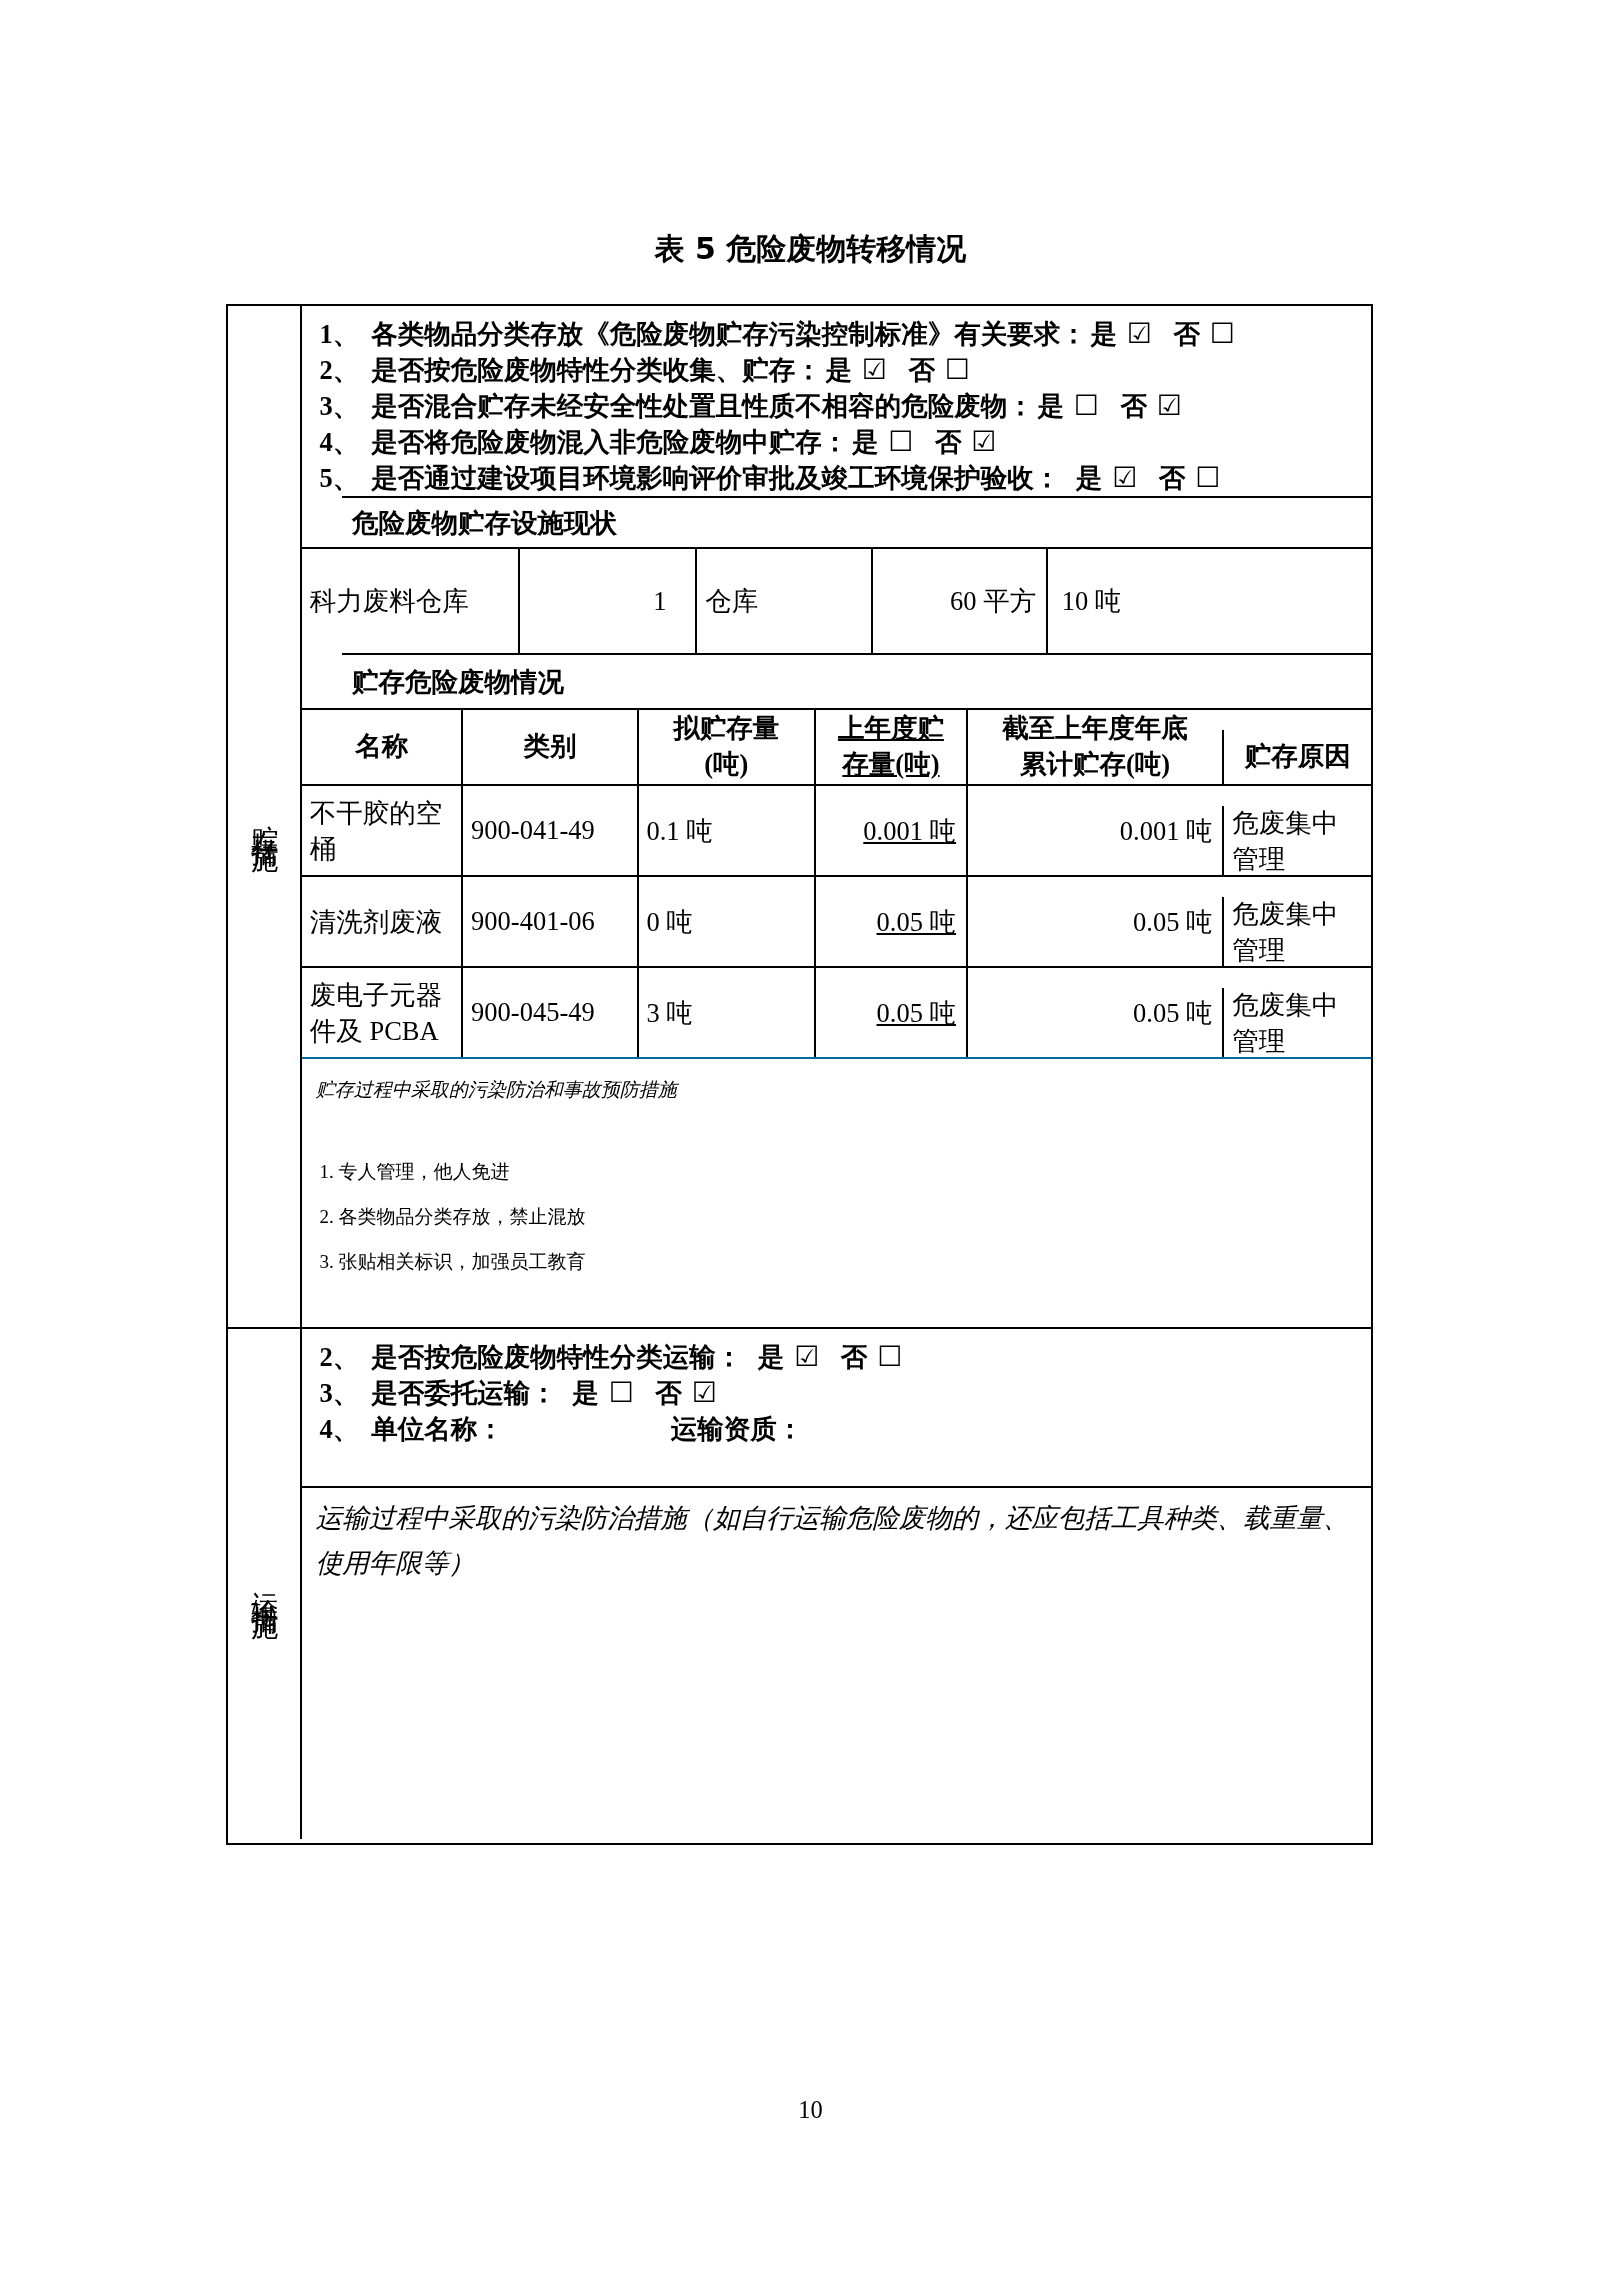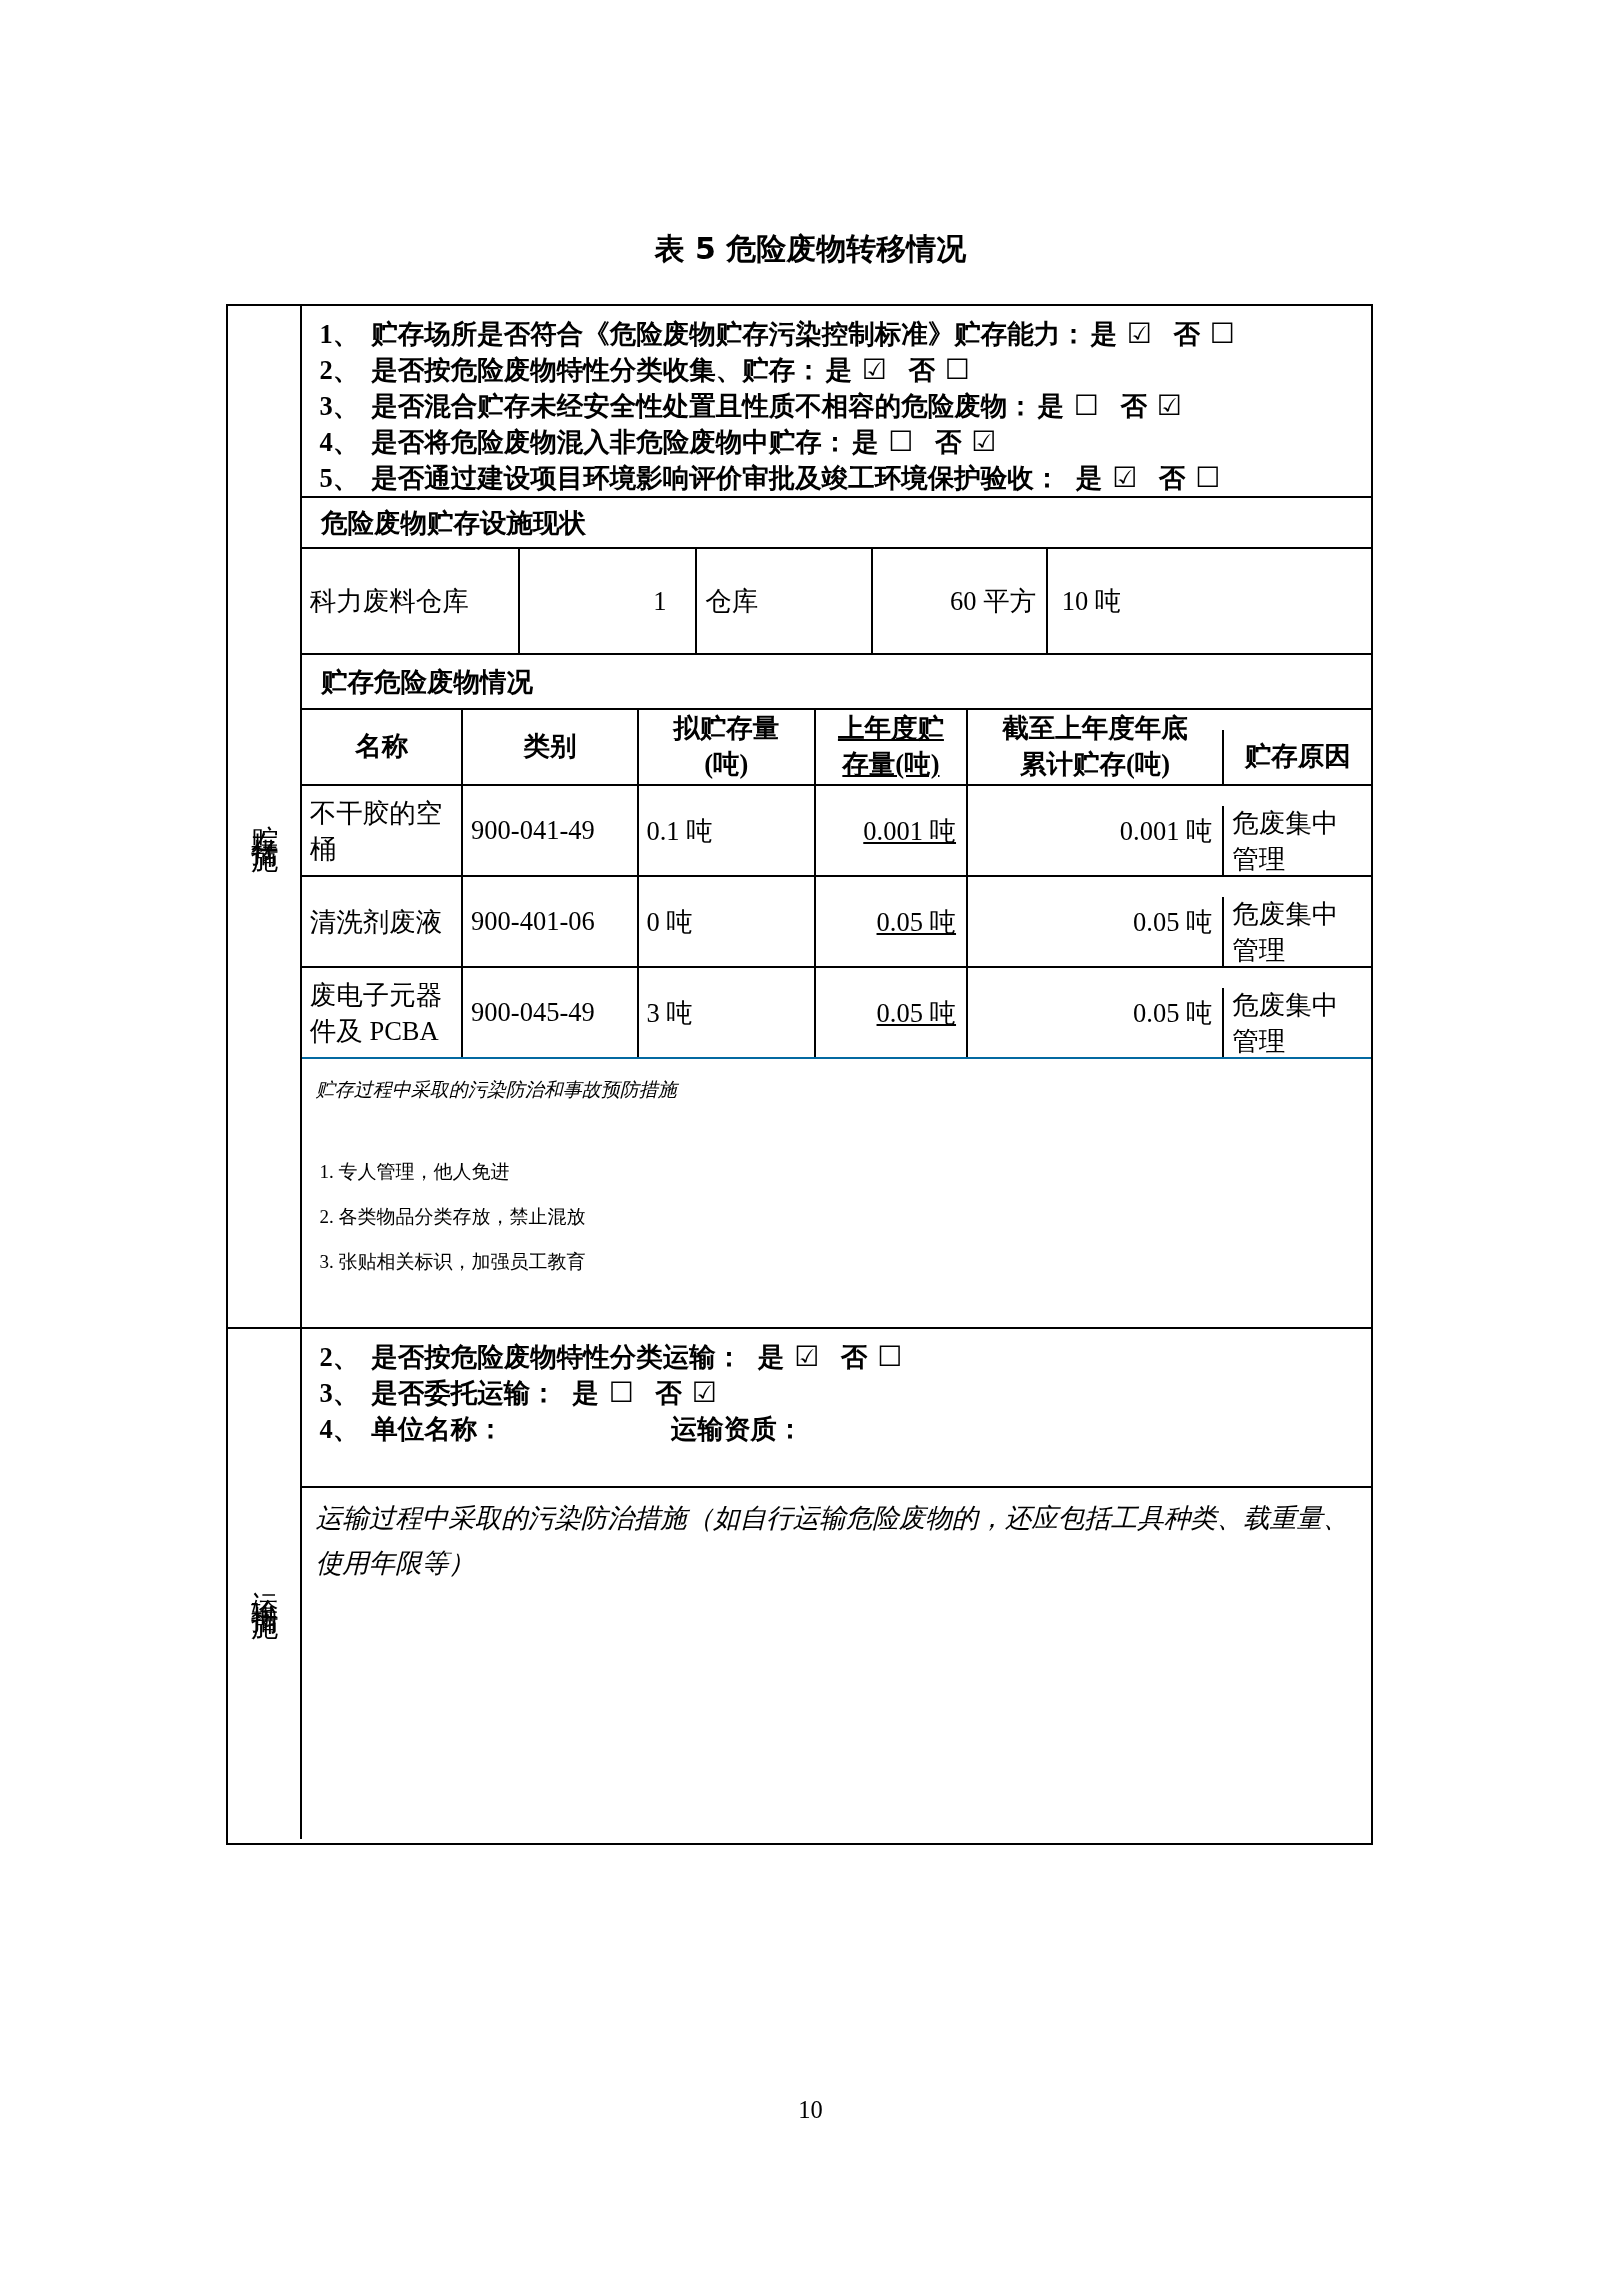--- a/index.html
+++ b/index.html
@@ -45,22 +45,22 @@
   .no-label { margin-left:21.6px; }
   .q-box {
     font-family:"DejaVu Sans","Liberation Sans",sans-serif;
     font-size:28px; margin-left:9.8px; font-weight:normal;
   }
   .q-gap { display:inline-block; width:167px; }
 
   .subtitle-row {
     border-top:2px solid #000;
     display:flex; align-items:center;
-    padding-left:19px;
-    font-size:26.5px; font-weight:bold;
+    padding-left:10px;
+    font-size:26.5px; font-weight:bold;margin-left:40px;
   }
   .subtitle-facility { height:51px; }
   .subtitle-waste { height:55px; }
 
   .grid-row { display:flex; flex-direction:row; border-top:2px solid #000; }
   .cell {
     display:flex; align-items:center;
     font-size:26.5px;
     padding:3.9px 9.8px;
     border-left:2px solid #000;
@@ -113,21 +113,21 @@
   <div class="main-table">
 
     <div class="section section-storage">
       <div class="v-label-cell">
         <span class="v-label">贮存措施</span>
       </div>
       <div class="section-content">
 
         <div class="q-block" style="height:190px;">
           <div class="q-line">
-            <span class="q-num">1、</span><span>贮存场所是否符合《危险废物贮存污染控制标准》贮存能力：</span><span class="yes-label">是</span><span class="q-box">☑</span><span class="no-label">否</span><span class="q-box">☐</span>
+            <span class="q-num">1、</span><span>各类物品分类存放《危险废物贮存污染控制标准》有关要求：</span><span class="yes-label">是</span><span class="q-box">☑</span><span class="no-label">否</span><span class="q-box">☐</span>
           </div>
           <div class="q-line">
             <span class="q-num">2、</span><span>是否按危险废物特性分类收集、贮存：</span><span class="yes-label">是</span><span class="q-box">☑</span><span class="no-label">否</span><span class="q-box">☐</span>
           </div>
           <div class="q-line">
             <span class="q-num">3、</span><span>是否混合贮存未经安全性处置且性质不相容的危险废物：</span><span class="yes-label">是</span><span class="q-box">☐</span><span class="no-label">否</span><span class="q-box">☑</span>
           </div>
           <div class="q-line">
             <span class="q-num">4、</span><span>是否将危险废物混入非危险废物中贮存：</span><span class="yes-label">是</span><span class="q-box">☐</span><span class="no-label">否</span><span class="q-box">☑</span>
           </div>

